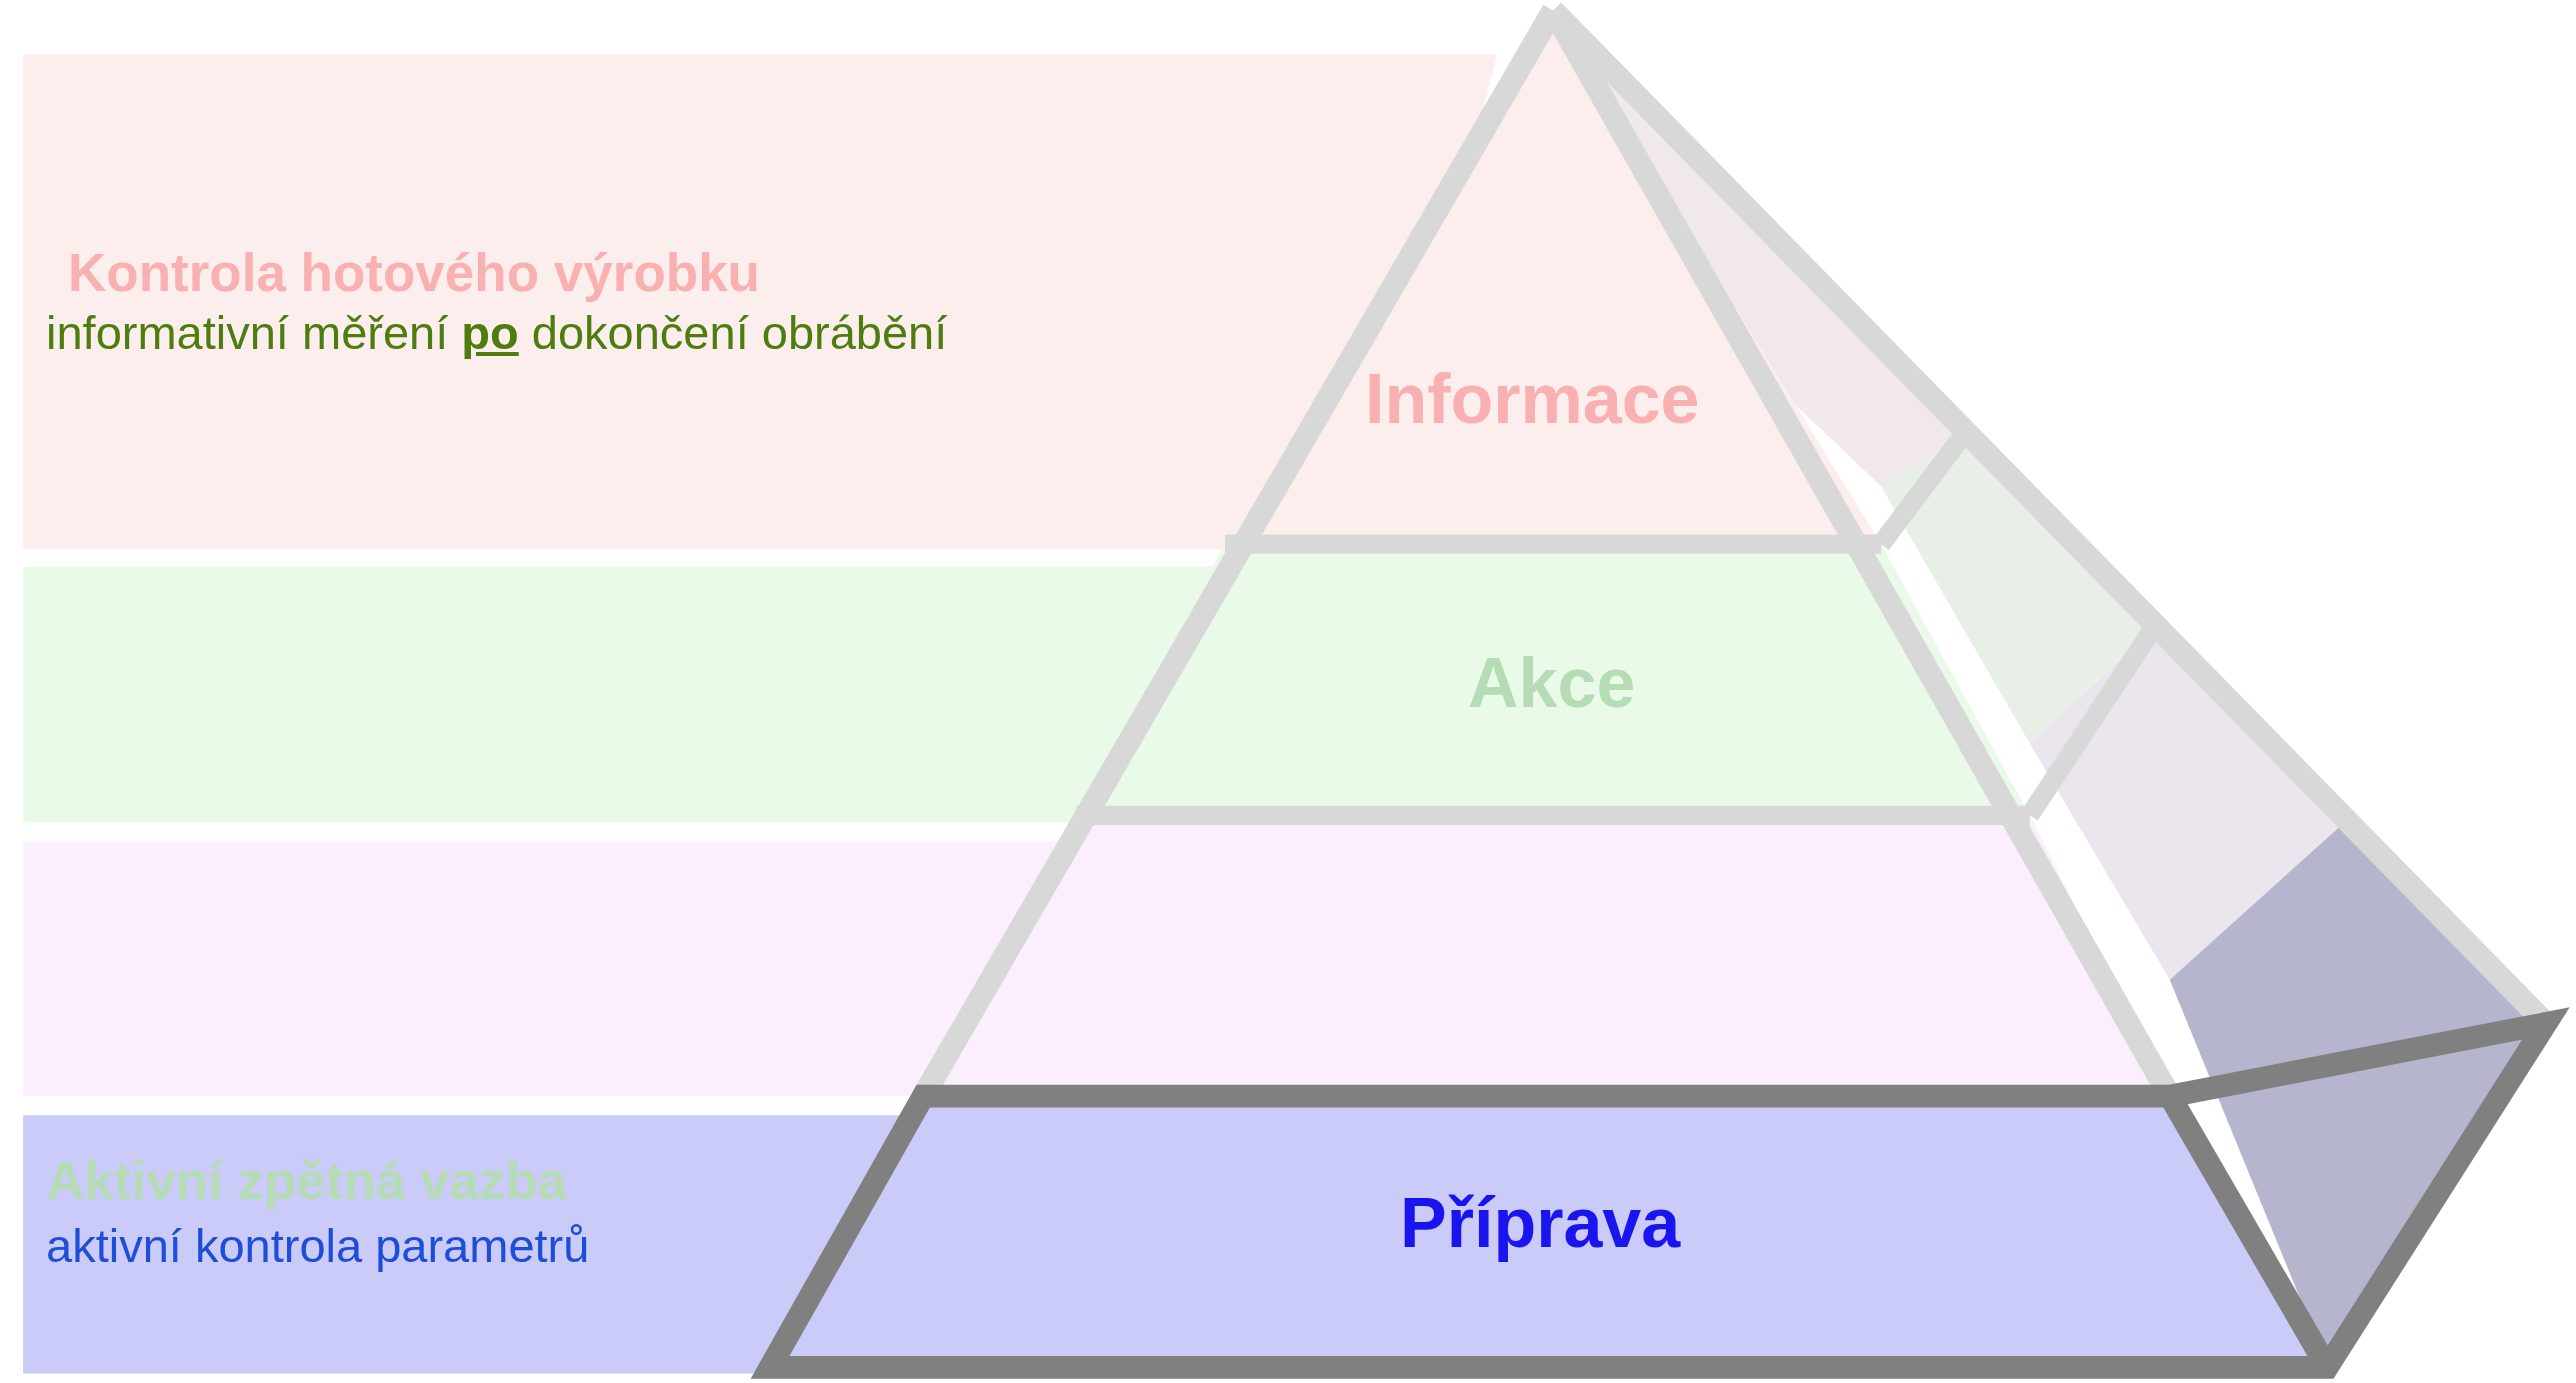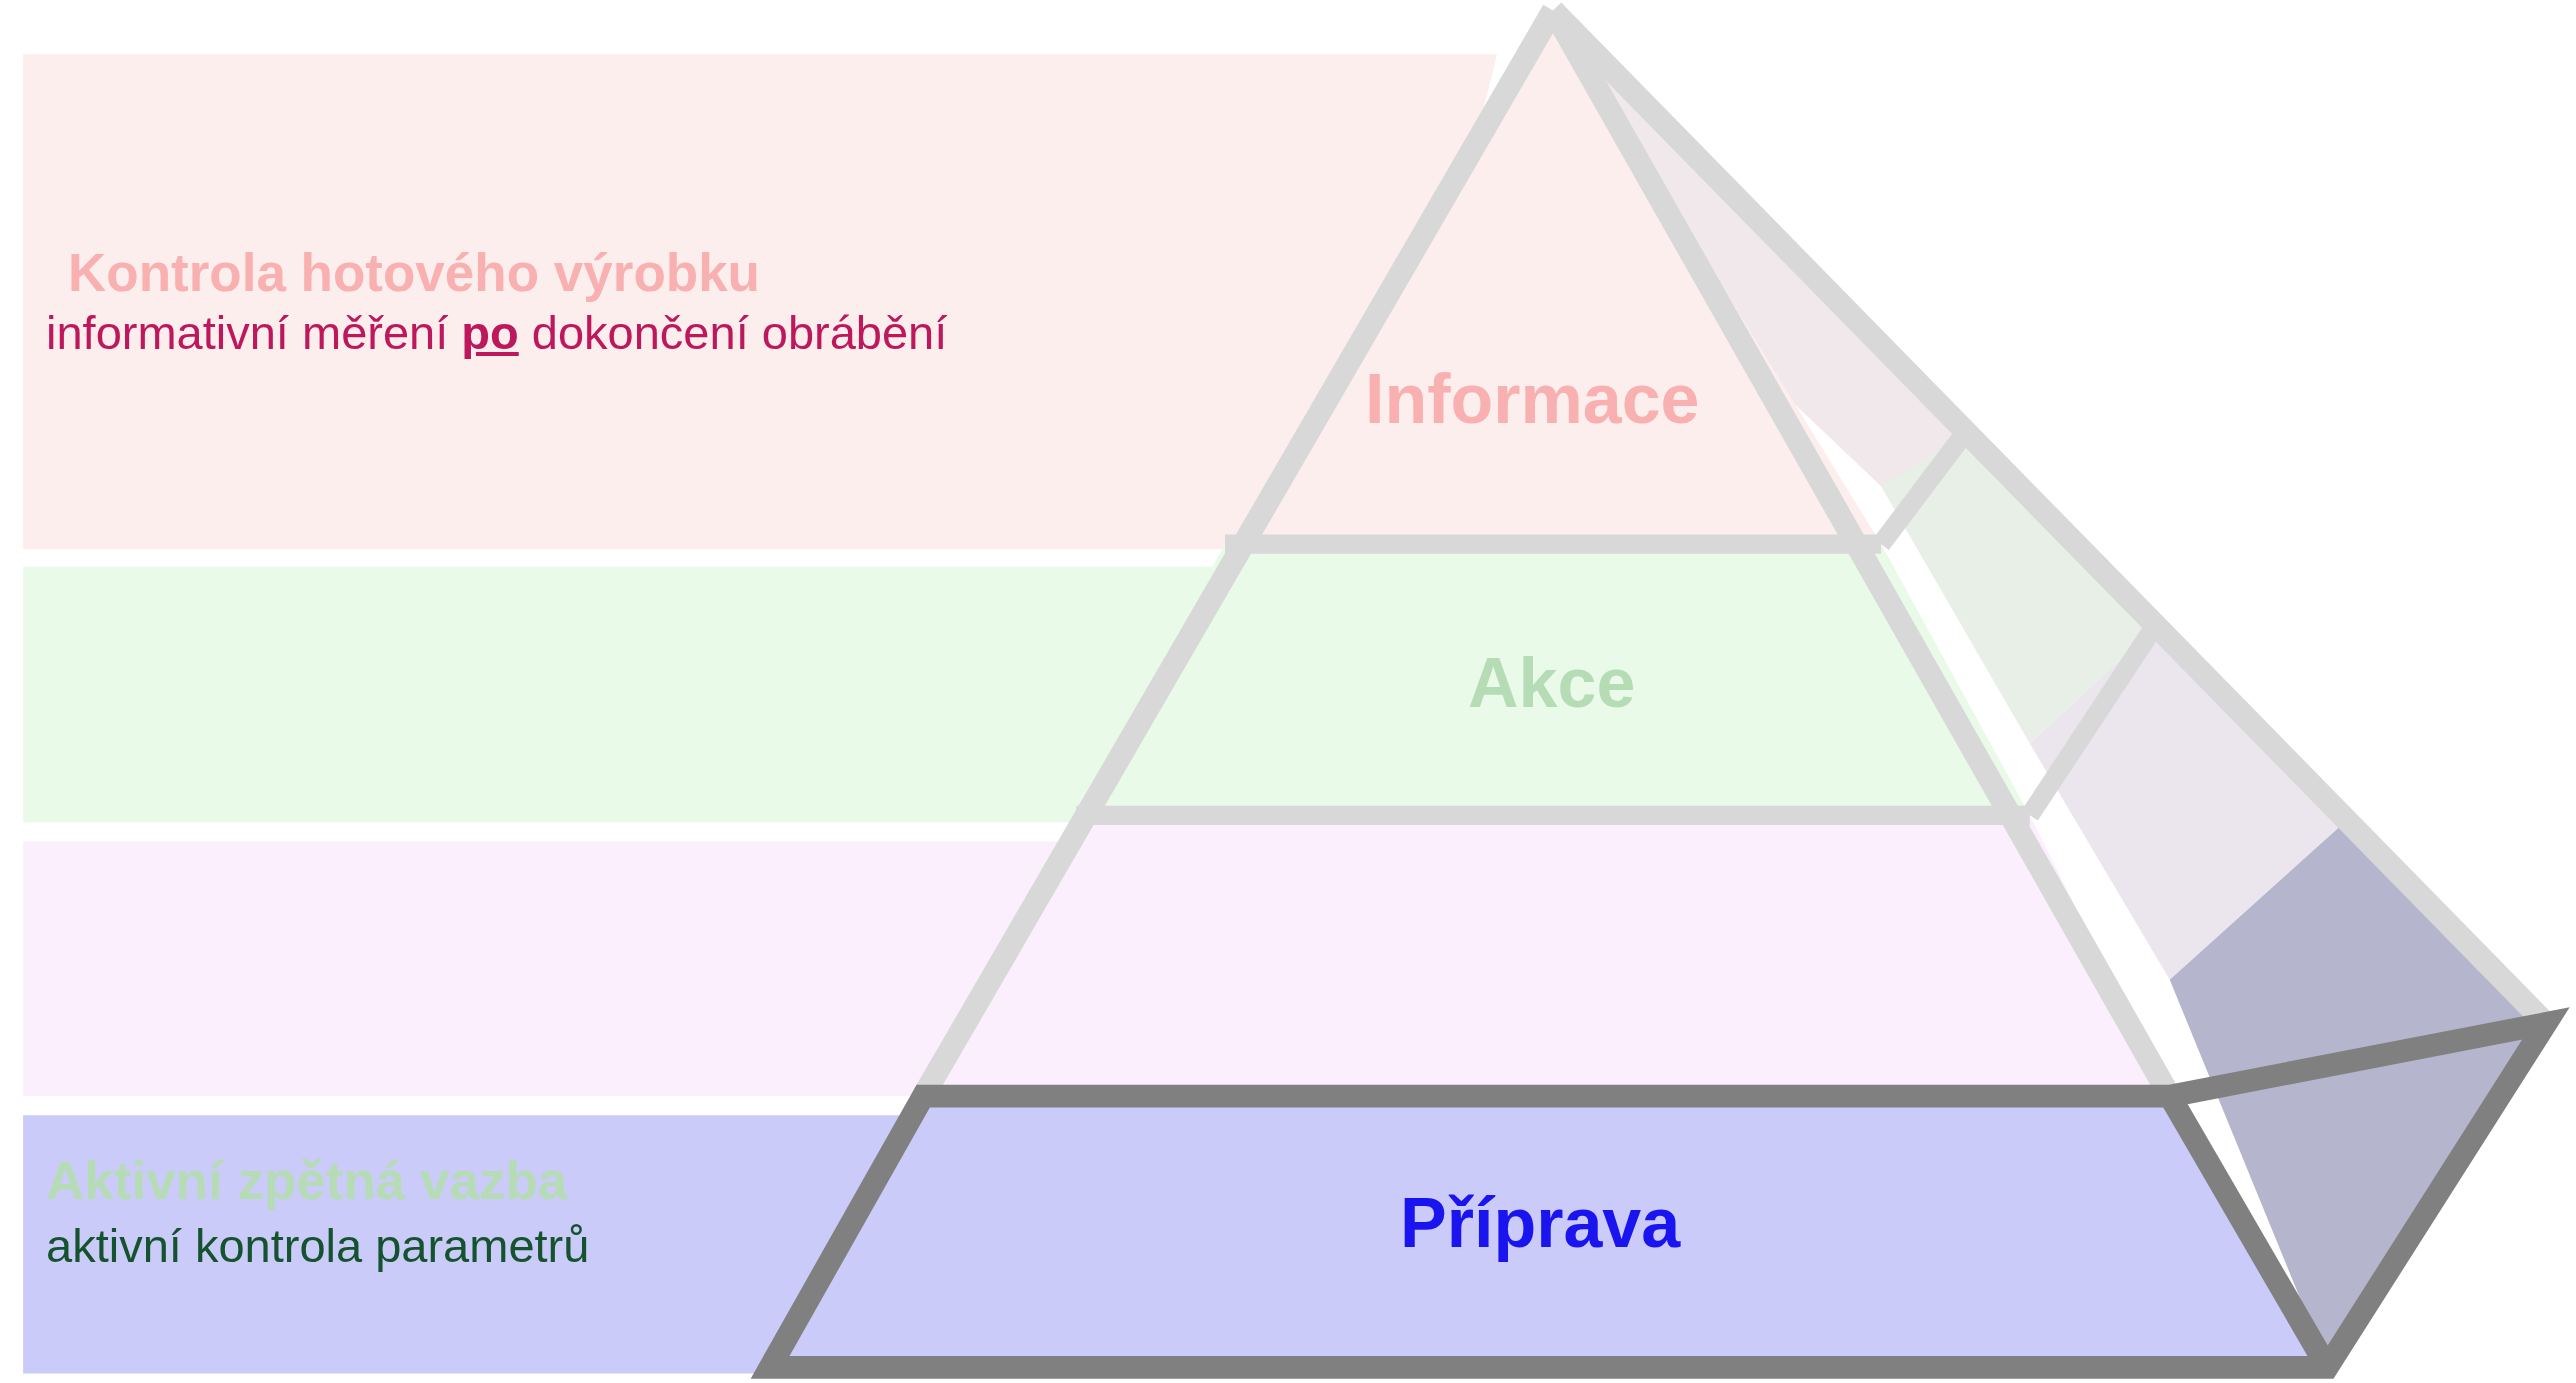--- a/index.html
+++ b/index.html
@@ -128,22 +128,22 @@
       <path d="M2480,1253 L2660,1563" stroke="#808080" stroke-width="26"></path>
     </g>
   </svg>
 
   <div class="tier-label" style="left:1365px; top:359px; font-size:70px; color:#f9b0b0;">Informace</div>
   <div class="tier-label" style="left:1468px; top:643px; font-size:70px; color:#b6dcb6;">Akce</div>
   <div class="tier-label" style="left:1400px; top:1183px; font-size:70px; color:#1a15ef;">Příprava</div>
 
   <div class="panel panel-text" style="left:0; top:54px; width:1225px; height:495px;">
     <div class="panel-title" style="color:#f9b0b0;margin-left:22px;">Kontrola hotového výrobku</div>
-    <div class="panel-sub" style="color:#be185d; margin-top:4px;"><span>informativní měření </span><span class="u">po</span><span> dokončení obrábění</span></div>
+    <div class="panel-sub" style="color:#4d7c0f; margin-top:4px;"><span>informativní měření </span><span class="u">po</span><span> dokončení obrábění</span></div>
   </div>
 
   <div class="panel panel-text" style="left:0; top:589px; width:1138px; height:256px;">
     <div class="panel-title" style="color:#b6dcb6;">Aktivní zpětná vazba</div>
-    <div class="panel-sub" style="color:#14532d; margin-top:8.8px;">aktivní kontrola parametrů</div>
+    <div class="panel-sub" style="color:#1d4ed8; margin-top:8.8px;">aktivní kontrola parametrů</div>
   </div>
 
 </div>
 
 
 </body></html>

